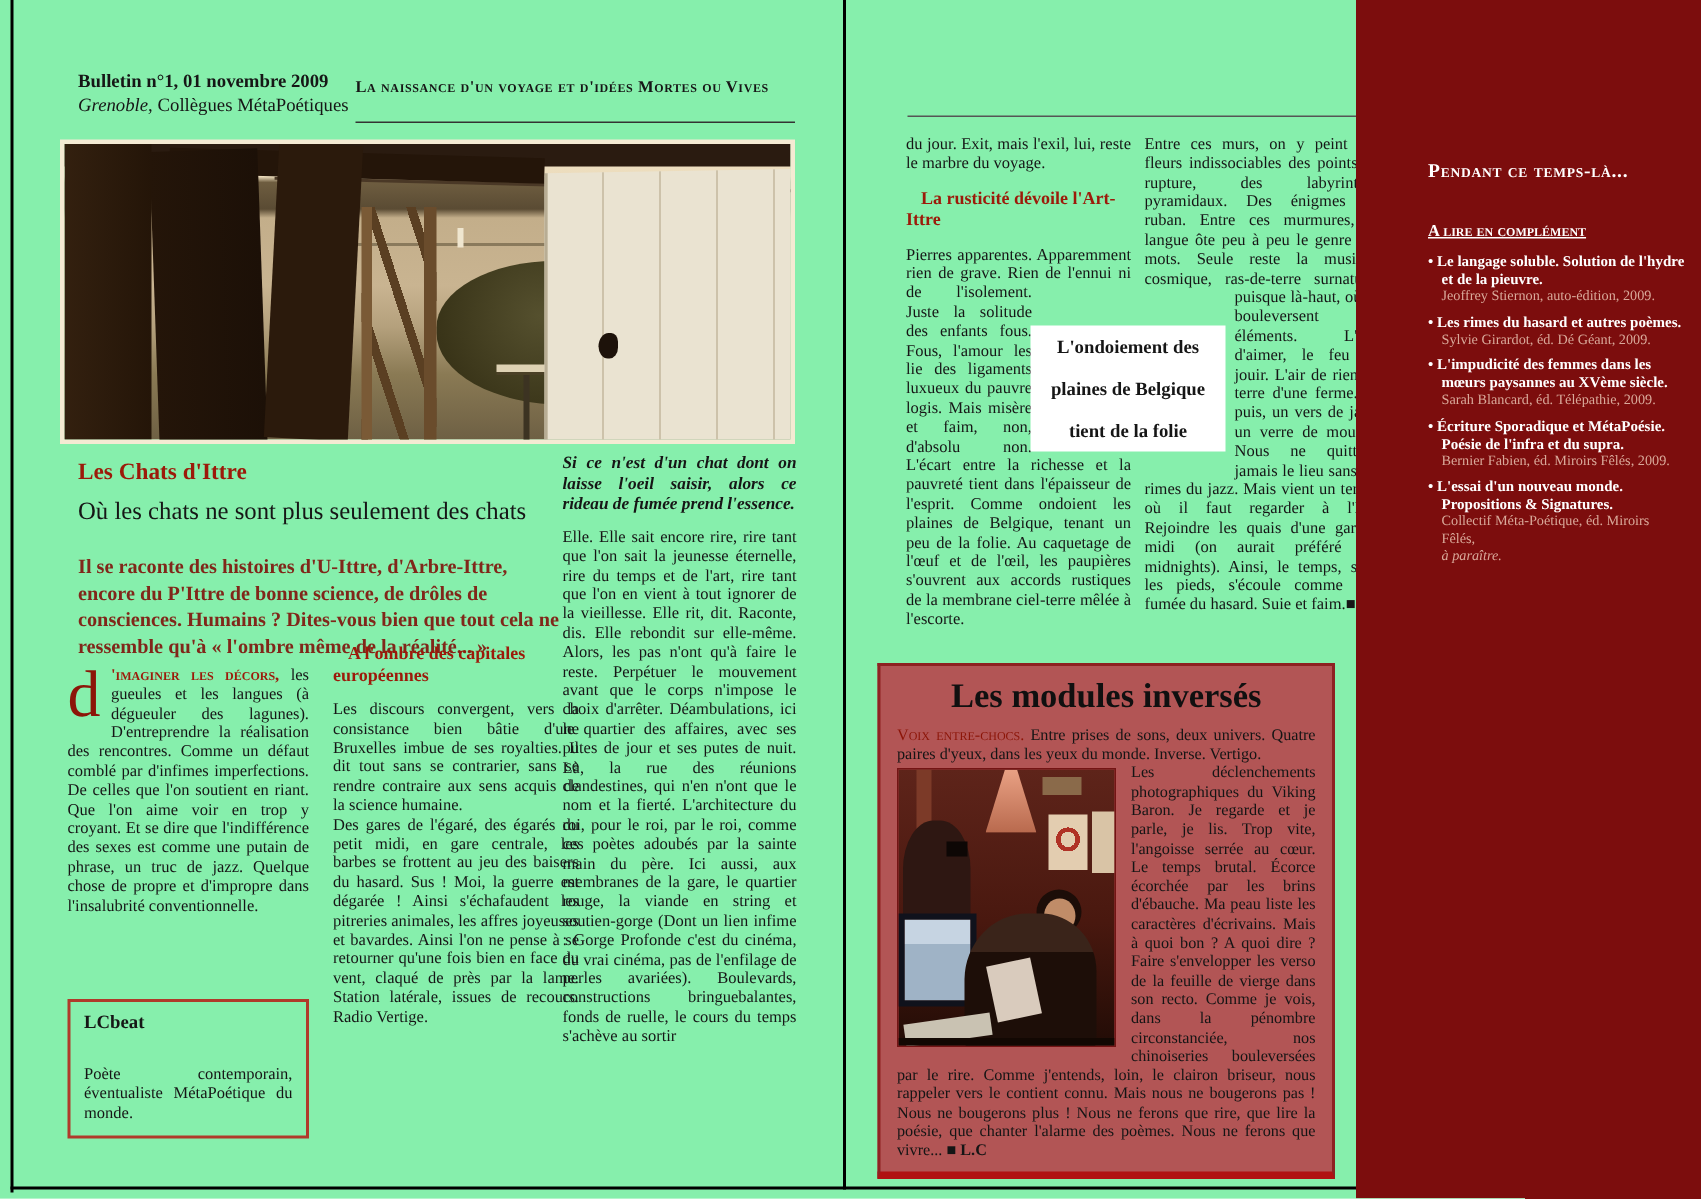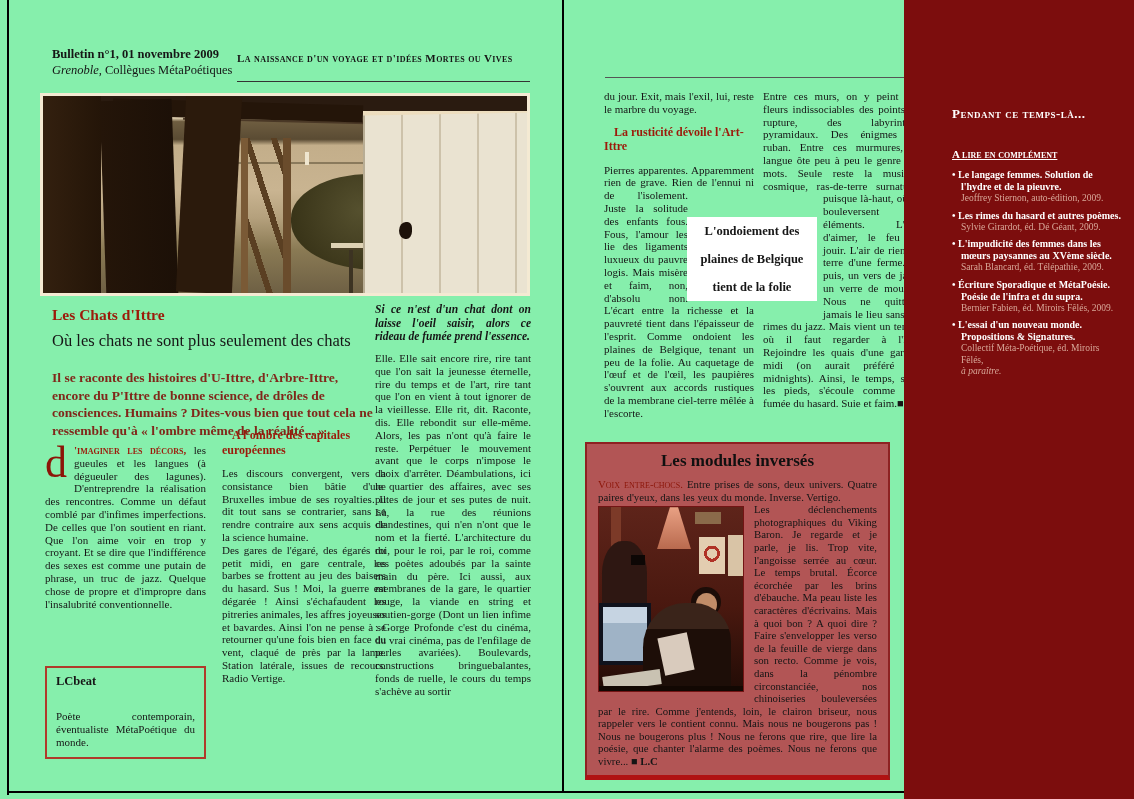--- a/index.html
+++ b/index.html
@@ -81,21 +81,21 @@
   .wrap-r { float: right; width: 66px; height: 104px; }
   .wrap-l { float: left; width: 60px; height: 120px; }
   .pull-quote { position: absolute; left: 687px; top: 217px; width: 130px; background: #fff;
                 text-align: center; font-size: 12.5px; font-weight: bold; }
   .pull-quote div { line-height: 28px; }
 
   
   .modules { position: absolute; left: 585px; top: 442px; width: 305px; min-height: 299px;
              background: #b25555; border: 2px solid #8d2222; border-bottom: 5px solid #b01212;
              padding: 5px 11px 7px; }
-  .modules-title { text-align: center; font-size: 17px; font-weight: bold; color: #101010; margin: 2px 0 7px; }
+  .modules-title { text-align: center; font-size: 23px; font-weight: bold; color: #101010; margin: 2px 0 7px; }
   .m-lead, .m-body { font-size: 10.8px; line-height: 12.6px; text-align: justify; color: #151515; }
   .m-sc { font-variant: small-caps; font-weight: normal; color: #8c1508; }
   .m-sig { font-weight: bold; }
   .photo2 { float: left; width: 146px; height: 186px; margin: 3px 10px 2px 0; position: relative;
             overflow: hidden; border: 1px solid #731414;
             background: linear-gradient(180deg, #5e241a 0%, #49180f 55%, #220c06 100%); }
   .photo2 > div { position: absolute; }
   .p2-frame { left: 12px; top: 0; width: 10px; height: 130px; background: #7c3a28; }
   .p2-lamp  { left: 58px; top: 0; width: 34px; height: 42px; background: linear-gradient(#e9a184,#b96a4e);
               clip-path: polygon(38% 0, 62% 0, 100% 100%, 0 100%); }
@@ -255,21 +255,21 @@
         <div class="stanza"></div>
         <div class="stanza"></div>
         <div class="stanza"></div>
         <div class="stanza"></div>
         <div class="stanza"></div>
       </div>
     <div class="sb-read-heading">A lire en complément</div>
     <ul class="books">
 
     <li>
-        <span class="bk-title">Le langage femmes. Solution de l'hydre et de la pieuvre.</span>
+        <span class="bk-title">Le langage soluble. Solution de l'hydre et de la pieuvre.</span>
         <span class="bk-author">Jeoffrey Stiernon, auto-édition, 2009.</span>
         
       </li>
         <li>
         <span class="bk-title">Les rimes du hasard et autres poèmes.</span>
         <span class="bk-author">Sylvie Girardot, éd. Dé Géant, 2009.</span>
         
       </li>
         <li>
         <span class="bk-title">L'impudicité des femmes dans les mœurs paysannes au XVème siècle.</span>

